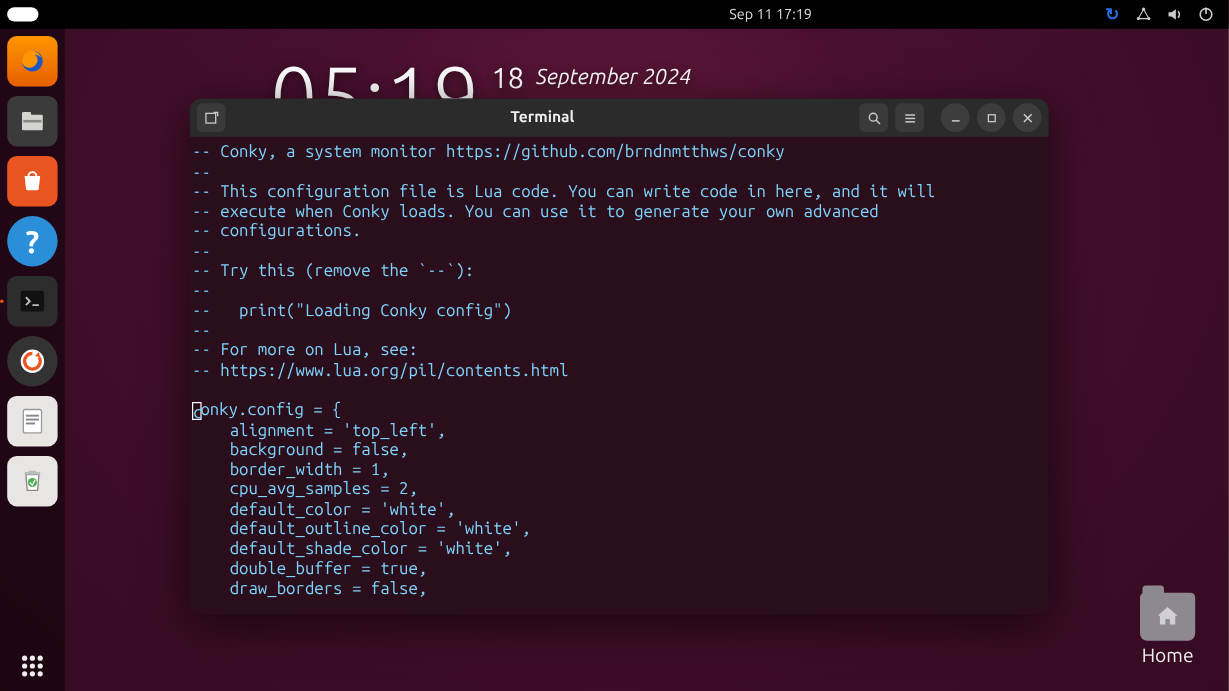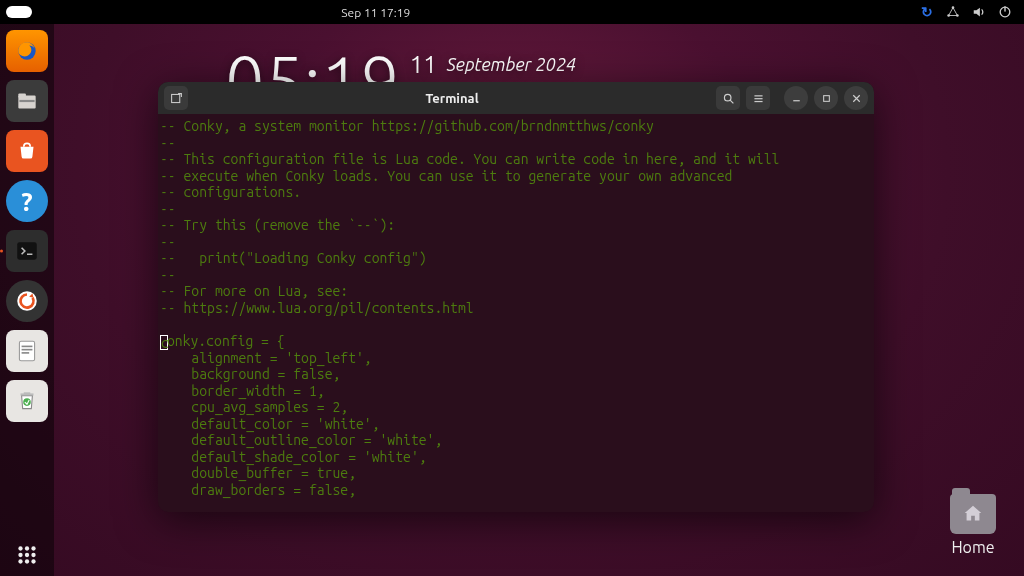--- a/index.html
+++ b/index.html
@@ -2,21 +2,21 @@
 <html><head>
 <meta charset="utf-8">
 <style>
   * { margin: 0; padding: 0; box-sizing: border-box; }
   html, body { width: 1024px; height: 576px; overflow: hidden; font-family: Ubuntu, "Segoe UI", sans-serif; }
   body { background: radial-gradient(ellipse at 50% 30%, #6a1c3e 0%, #4a1030 35%, #3f0e29 60%, #350a22 100%); position: relative; }
 
   
   .topbar { position: absolute; top:0; left:0; right:0; height:24px; background:#000; color:#ddd; display:flex; align-items:center; font-size:12px; z-index:100; }
   .topbar .left { flex:1; display:flex; align-items:center; padding-left:6px;}
-  .topbar .center { flex:1; text-align:left; }
+  .topbar .center { flex:1; text-align:right; }
   .topbar .right { flex:1; display:flex; align-items:center; justify-content:flex-end; gap:12px; padding-right:12px;}
   .pill { width:26px; height:12px; background:#fff; border-radius:6px; }
   .tray-icon { width:14px; height:14px; display:flex; align-items:center; justify-content:center; color:#ccc;}
   .tray-icon svg { width:14px; height:14px; fill:#ccc; }
   .tray-c { color:#2b6fe5; font-weight:bold; font-size:14px;}
 
   
   .dock { position:absolute; top:24px; left:0; bottom:0; width:54px; background:rgba(0,0,0,0.45); display:flex; flex-direction:column; align-items:center; padding-top:6px; gap:8px; z-index:50;}
   .dock-item { width:42px; height:42px; border-radius:8px; display:flex; align-items:center; justify-content:center; font-size:20px; background:rgba(255,255,255,0.06); position:relative;}
   .dock-item svg { width:26px; height:26px; }
@@ -37,21 +37,21 @@
   .home-icon .folder .house svg{width:22px;height:22px;fill:#d3ced6;}
 
   
   .terminal-window { position:absolute; top:82px; left:158px; width:716px; height:430px; background:#2a0e1c; border-radius:10px; overflow:hidden; box-shadow:0 8px 40px rgba(0,0,0,0.6); z-index:60;}
   .titlebar { height:32px; background:#2b2b2b; display:flex; align-items:center; padding:16px 6px; gap:6px;}
   .title-icon-btn { width:24px; height:24px; border-radius:5px; background:#3a3a3a; display:flex; align-items:center; justify-content:center;}
   .title-icon-btn svg { width:13px;height:13px;fill:#ccc;}
   .title-icon-btn.round { border-radius:50%; background:#3d3d3d;}
   .titlebar .title { flex:1; text-align:center; color:#eee; font-size:13px; font-weight:600;}
   .titlebar .group { display:flex; gap:6px;}
-  .term-body { font-family: "Ubuntu Mono", Menlo, Consolas, monospace; font-size:14px; line-height:16.5px; color:#4d7c0f; padding:4px 2px; white-space:pre; overflow:hidden;}
+  .term-body { font-family: "Ubuntu Mono", Menlo, Consolas, monospace; font-size:14px; line-height:16.5px; color:#7dd3fc; padding:4px 2px; white-space:pre; overflow:hidden;}
   .cursor-cell { display:inline-block; width:8px; border:1px solid #fff; margin-right:-1px; line-height:14px; height:15px; vertical-align:-2px;}
 </style>
 </head>
 <body>
 
 <div class="topbar">
   <div class="left">
     <div class="pill"></div>
   </div>
   <div class="center">Sep 11  17:19</div>
@@ -144,21 +144,21 @@
         <circle cx="18" cy="12" r="2"></circle>
         <circle cx="6" cy="18" r="2"></circle>
         <circle cx="12" cy="18" r="2"></circle>
         <circle cx="18" cy="18" r="2"></circle>
       </svg>
     </div>
 </div>
 
 <div class="desk-clock">
   <span class="big">05:19</span>
-  <span class="day">11</span>
+  <span class="day">18</span>
   <span class="month">September 2024</span>
 </div>
 
 <div class="home-icon">
   <div class="folder">
     <div class="house">
         <svg viewBox="0 0 24 24">
           <path d="M12 3l9 8h-2v8h-5v-5h-4v5H5v-8H3l9-8z"></path>
         </svg>
       </div>

